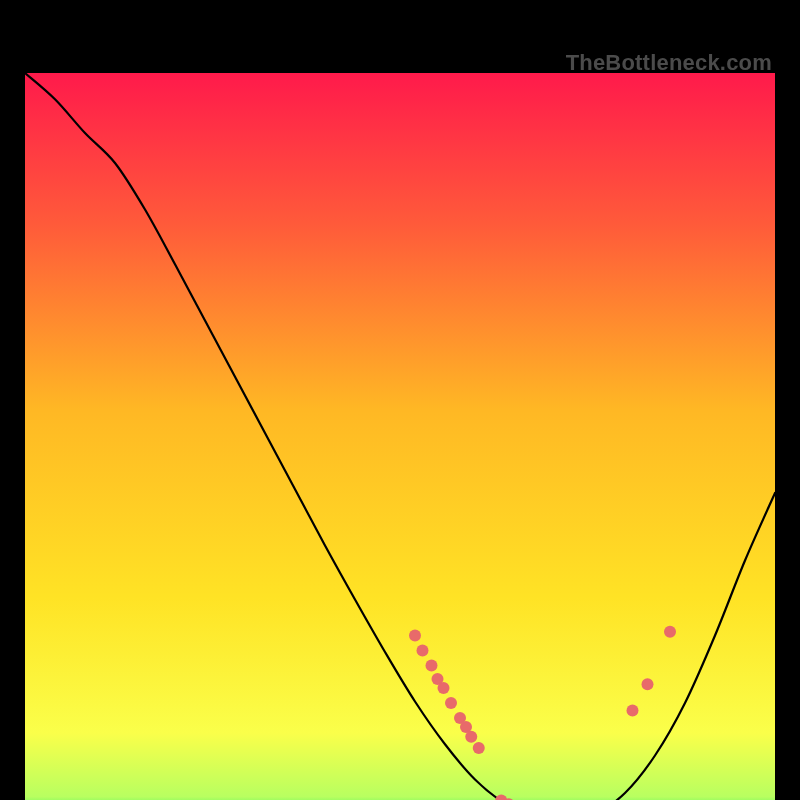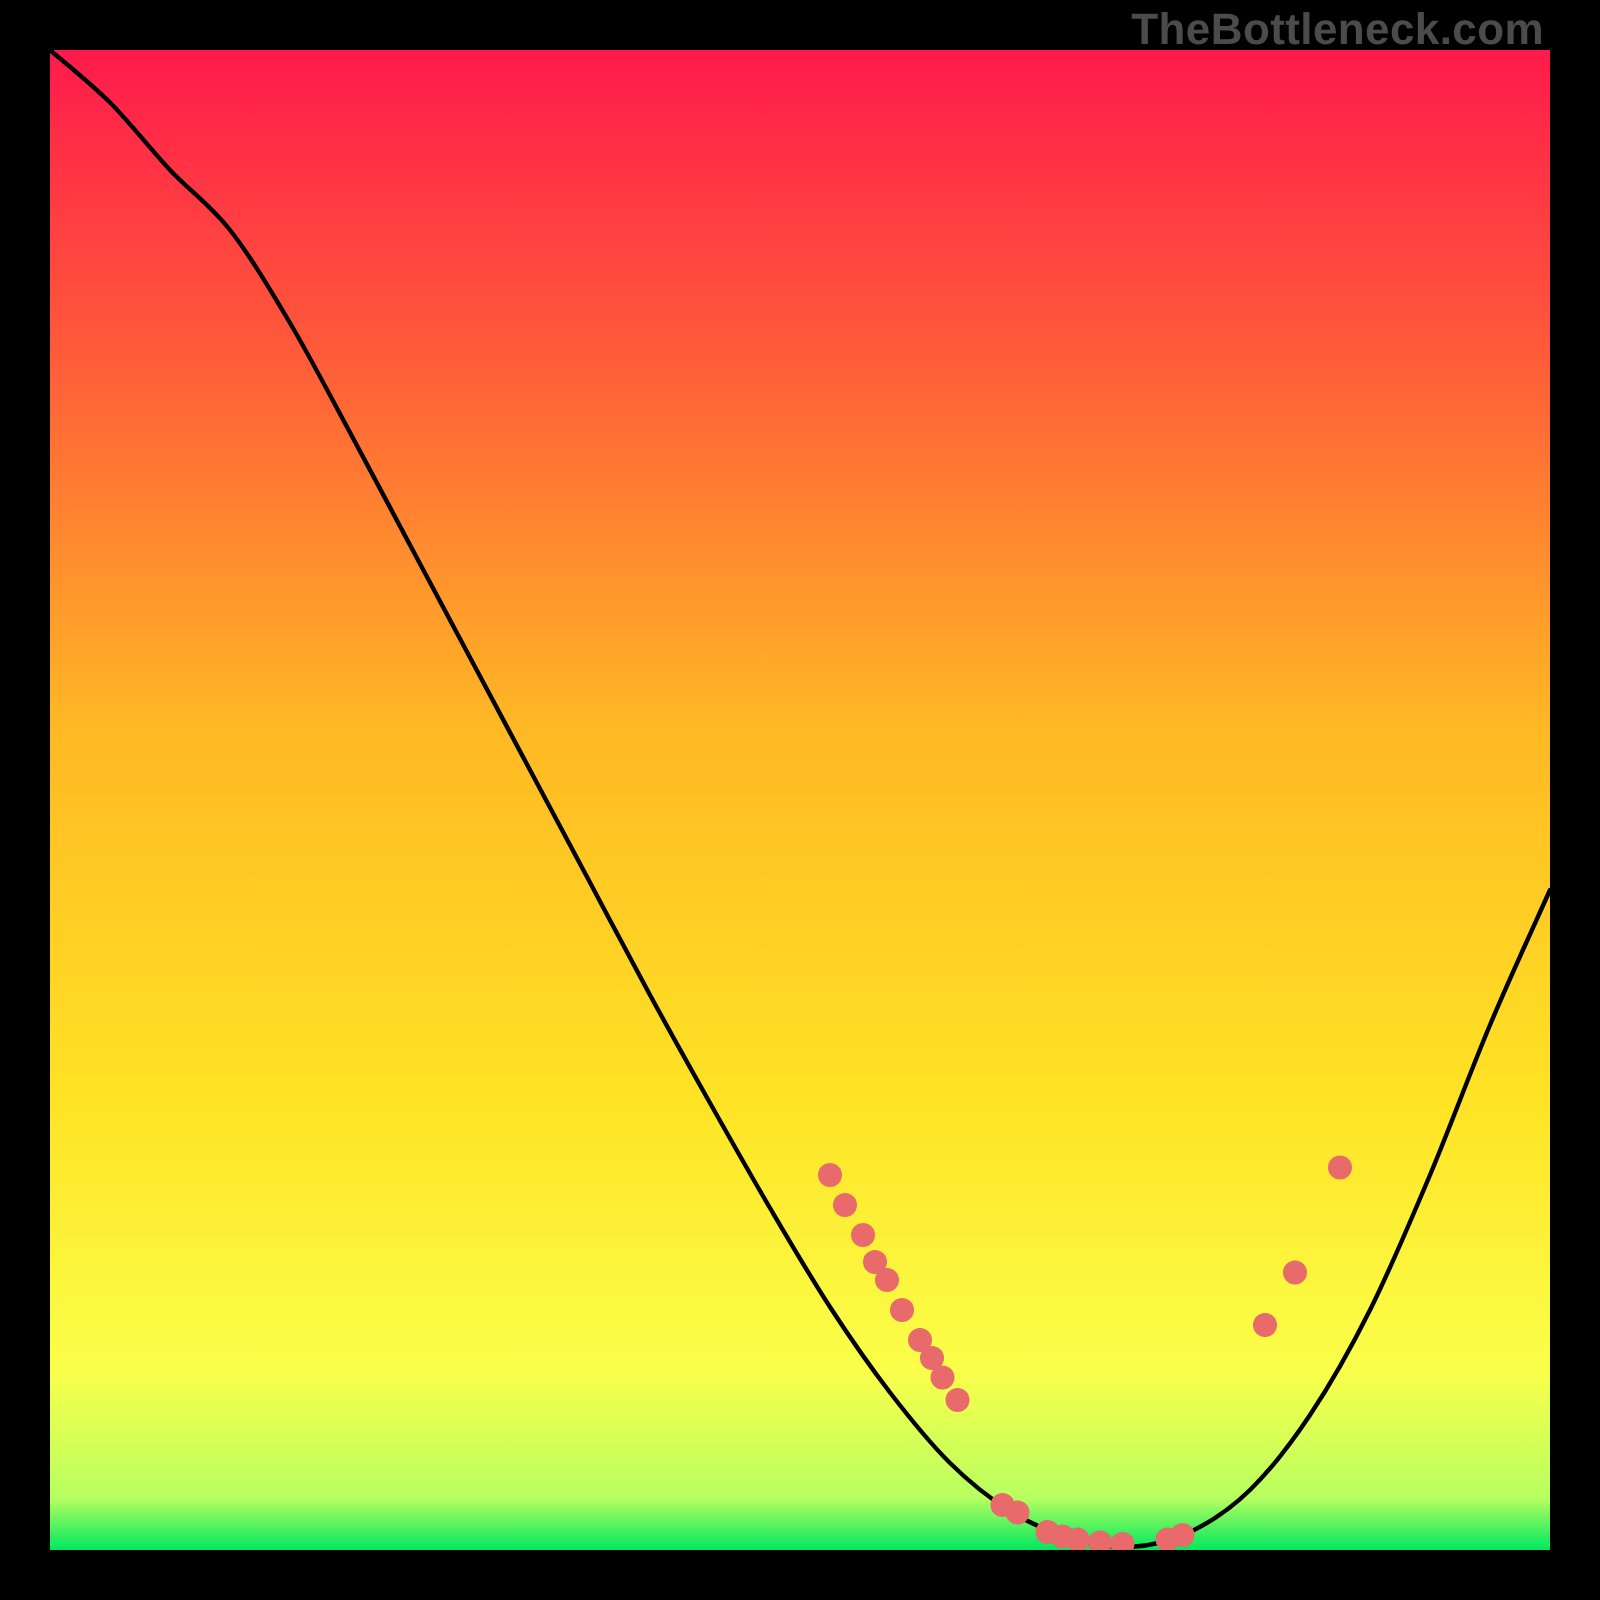--- a/index.html
+++ b/index.html
@@ -2,20 +2,21 @@
 <html><head>
 <meta charset="utf-8">
 <style>
   * { margin: 0; padding: 0; box-sizing: border-box; }
   html, body { width: 800px; height: 800px; overflow: hidden; background: #000; }
   .chart-container {
     position: relative;
     width: 800px;
     height: 728px;
     background: #000;
+    margin-top: 48px;
   }
   .plot-area {
     position: absolute;
     left: 25px;
     top: 25px;
     width: 750px;
     height: 750px;
   }
   .watermark {
     position: absolute;

